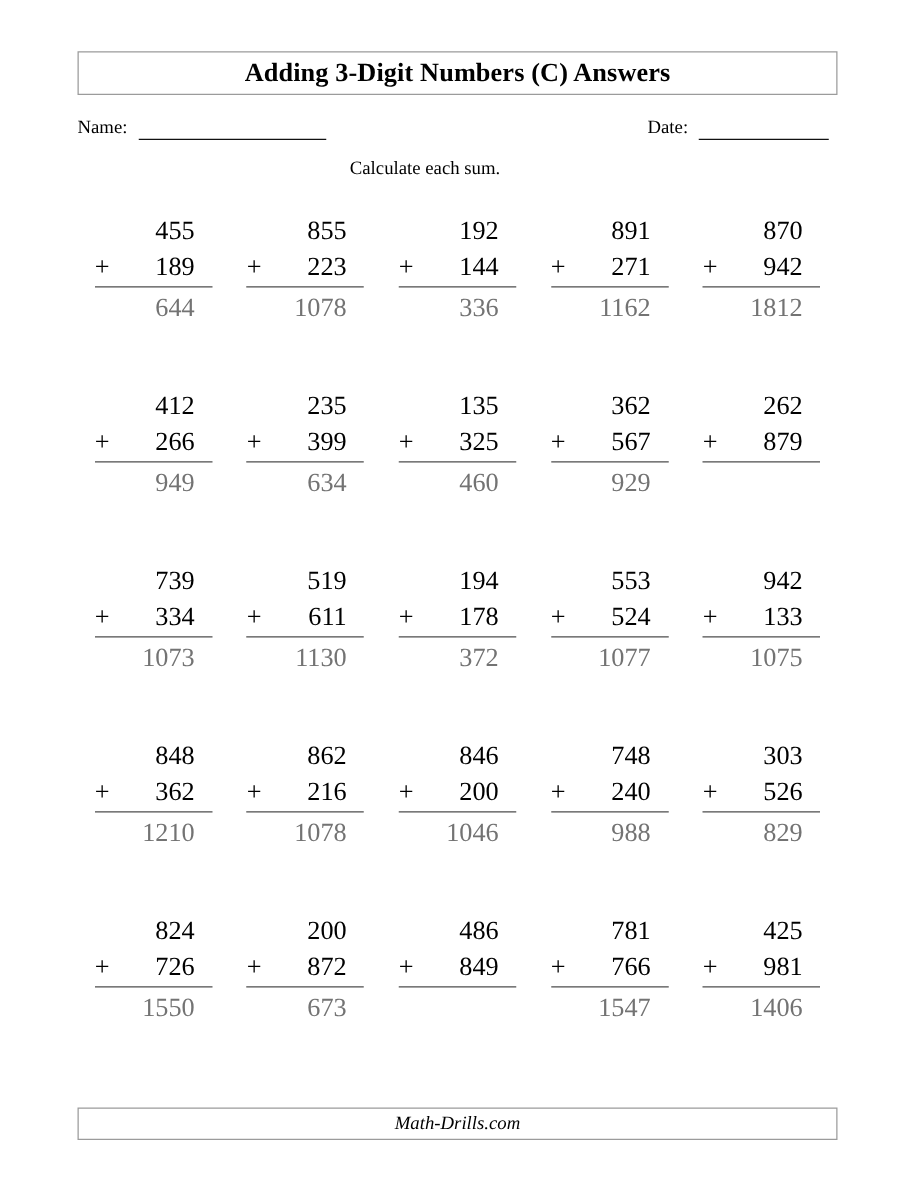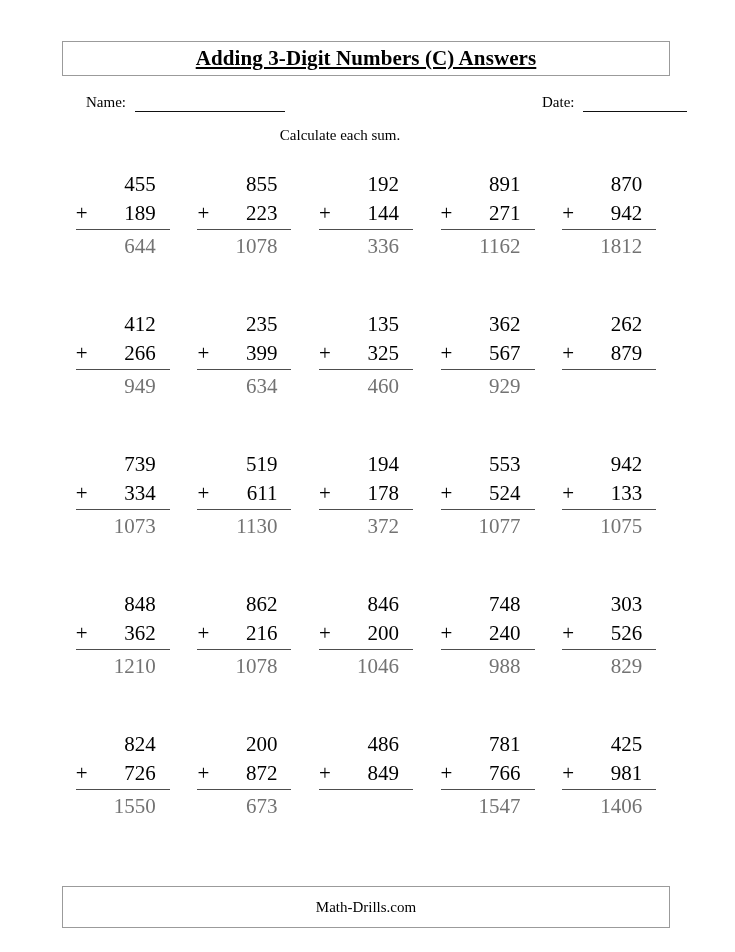--- a/index.html
+++ b/index.html
@@ -37,31 +37,29 @@
     display: flex;
     align-items: center;
     justify-content: center;
   }
   .title-text {
     font-size: 21px;
     font-weight: bold;
     letter-spacing: 0.1px;
     white-space: nowrap;
     line-height: 1;
-    text-decoration: underline;
   }
 
   
   .nd-row {
     position: absolute;
     left: 62px;
     top: 90px;
     width: 608px;
     height: 22px;
-    margin-left: 24px;
   }
   .nd-group {
     position: absolute;
     display: flex;
     align-items: flex-end;
     height: 22px;
   }
   .nd-group.name { left: 0px; }
   .nd-group.date { left: 456px; }
   .nd-label {
@@ -135,27 +133,28 @@
     color: #737373;
     padding-top: 2px;
   }
 
   
   .footer-box {
     position: absolute;
     left: 62px;
     top: 886px;
     width: 608px;
-    height: 42px;
+    height: 26px;
     border: 1px solid #9b9b9b;
     background: #ffffff;
     box-sizing: border-box;
     display: flex;
     align-items: center;
     justify-content: center;
+    font-style: italic;
   }
   .footer-text {
     font-size: 15px;
     line-height: 1;
   }
 </style>
 </head>
 <body>
 
 <div class="page">

